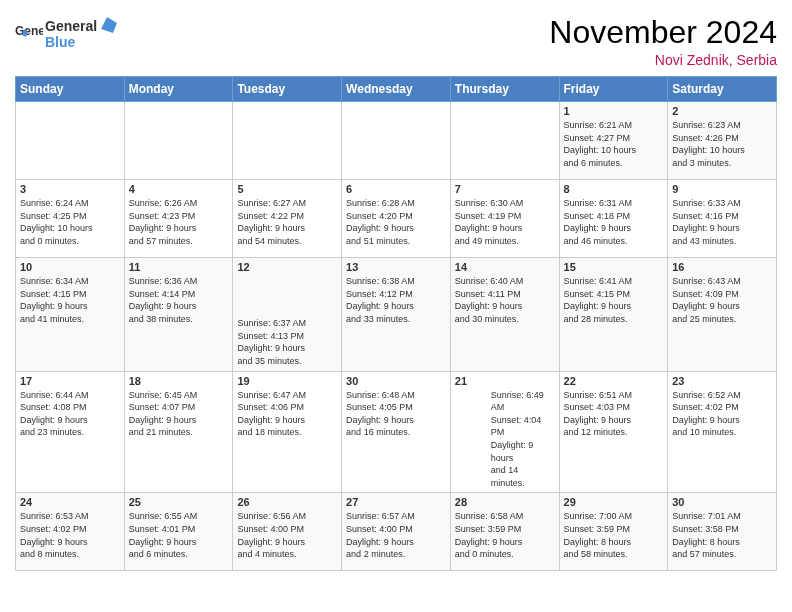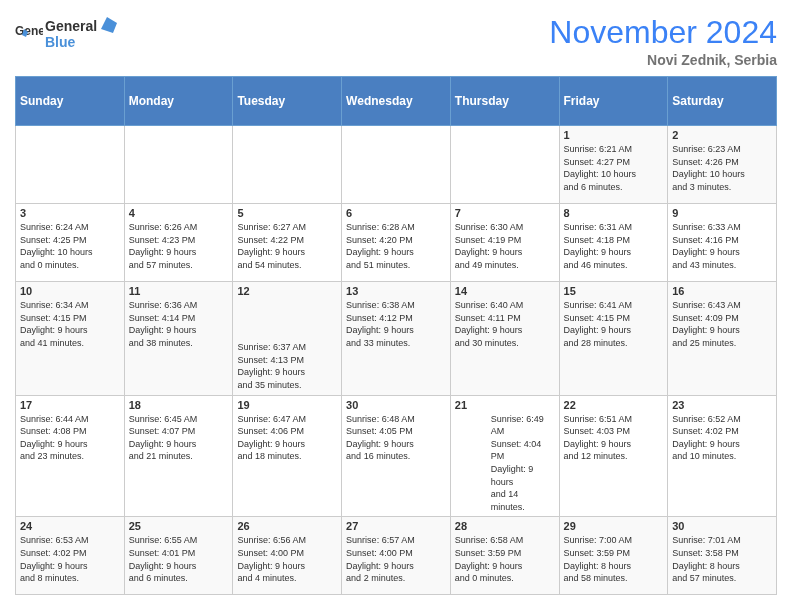--- a/index.html
+++ b/index.html
@@ -28,40 +28,39 @@
       width: 28px;
       height: 28px;
       margin-right: 2px;
     }
     .title-block {
       text-align: right;
     }
     .month-title {
       font-size: 32px;
       font-weight: normal;
-      color: #3b82f6;
+      color: #000000;
       line-height: 1.1;
     }
     .location {
       font-size: 14px;
-      color: #737373;
+      color: #be185d;
       margin-top: 2px;
-      font-weight: bold;
     }
     table {
       width: 100%;
       border-collapse: collapse;
       table-layout: fixed;
     }
     thead tr th {
       background-color: #4a7fc1;
       color: #fff;
       font-size: 12px;
       font-weight: bold;
-      padding: 17px 4px;
+      padding: 5px 4px;
       text-align: left;
       border: 1px solid #6a9fd1;
     }
     tbody tr td {
       border: 1px solid #ccc;
       vertical-align: top;
       padding: 3px 4px;
       font-size: 9.5px;
       color: #333;
       height: 78px;

